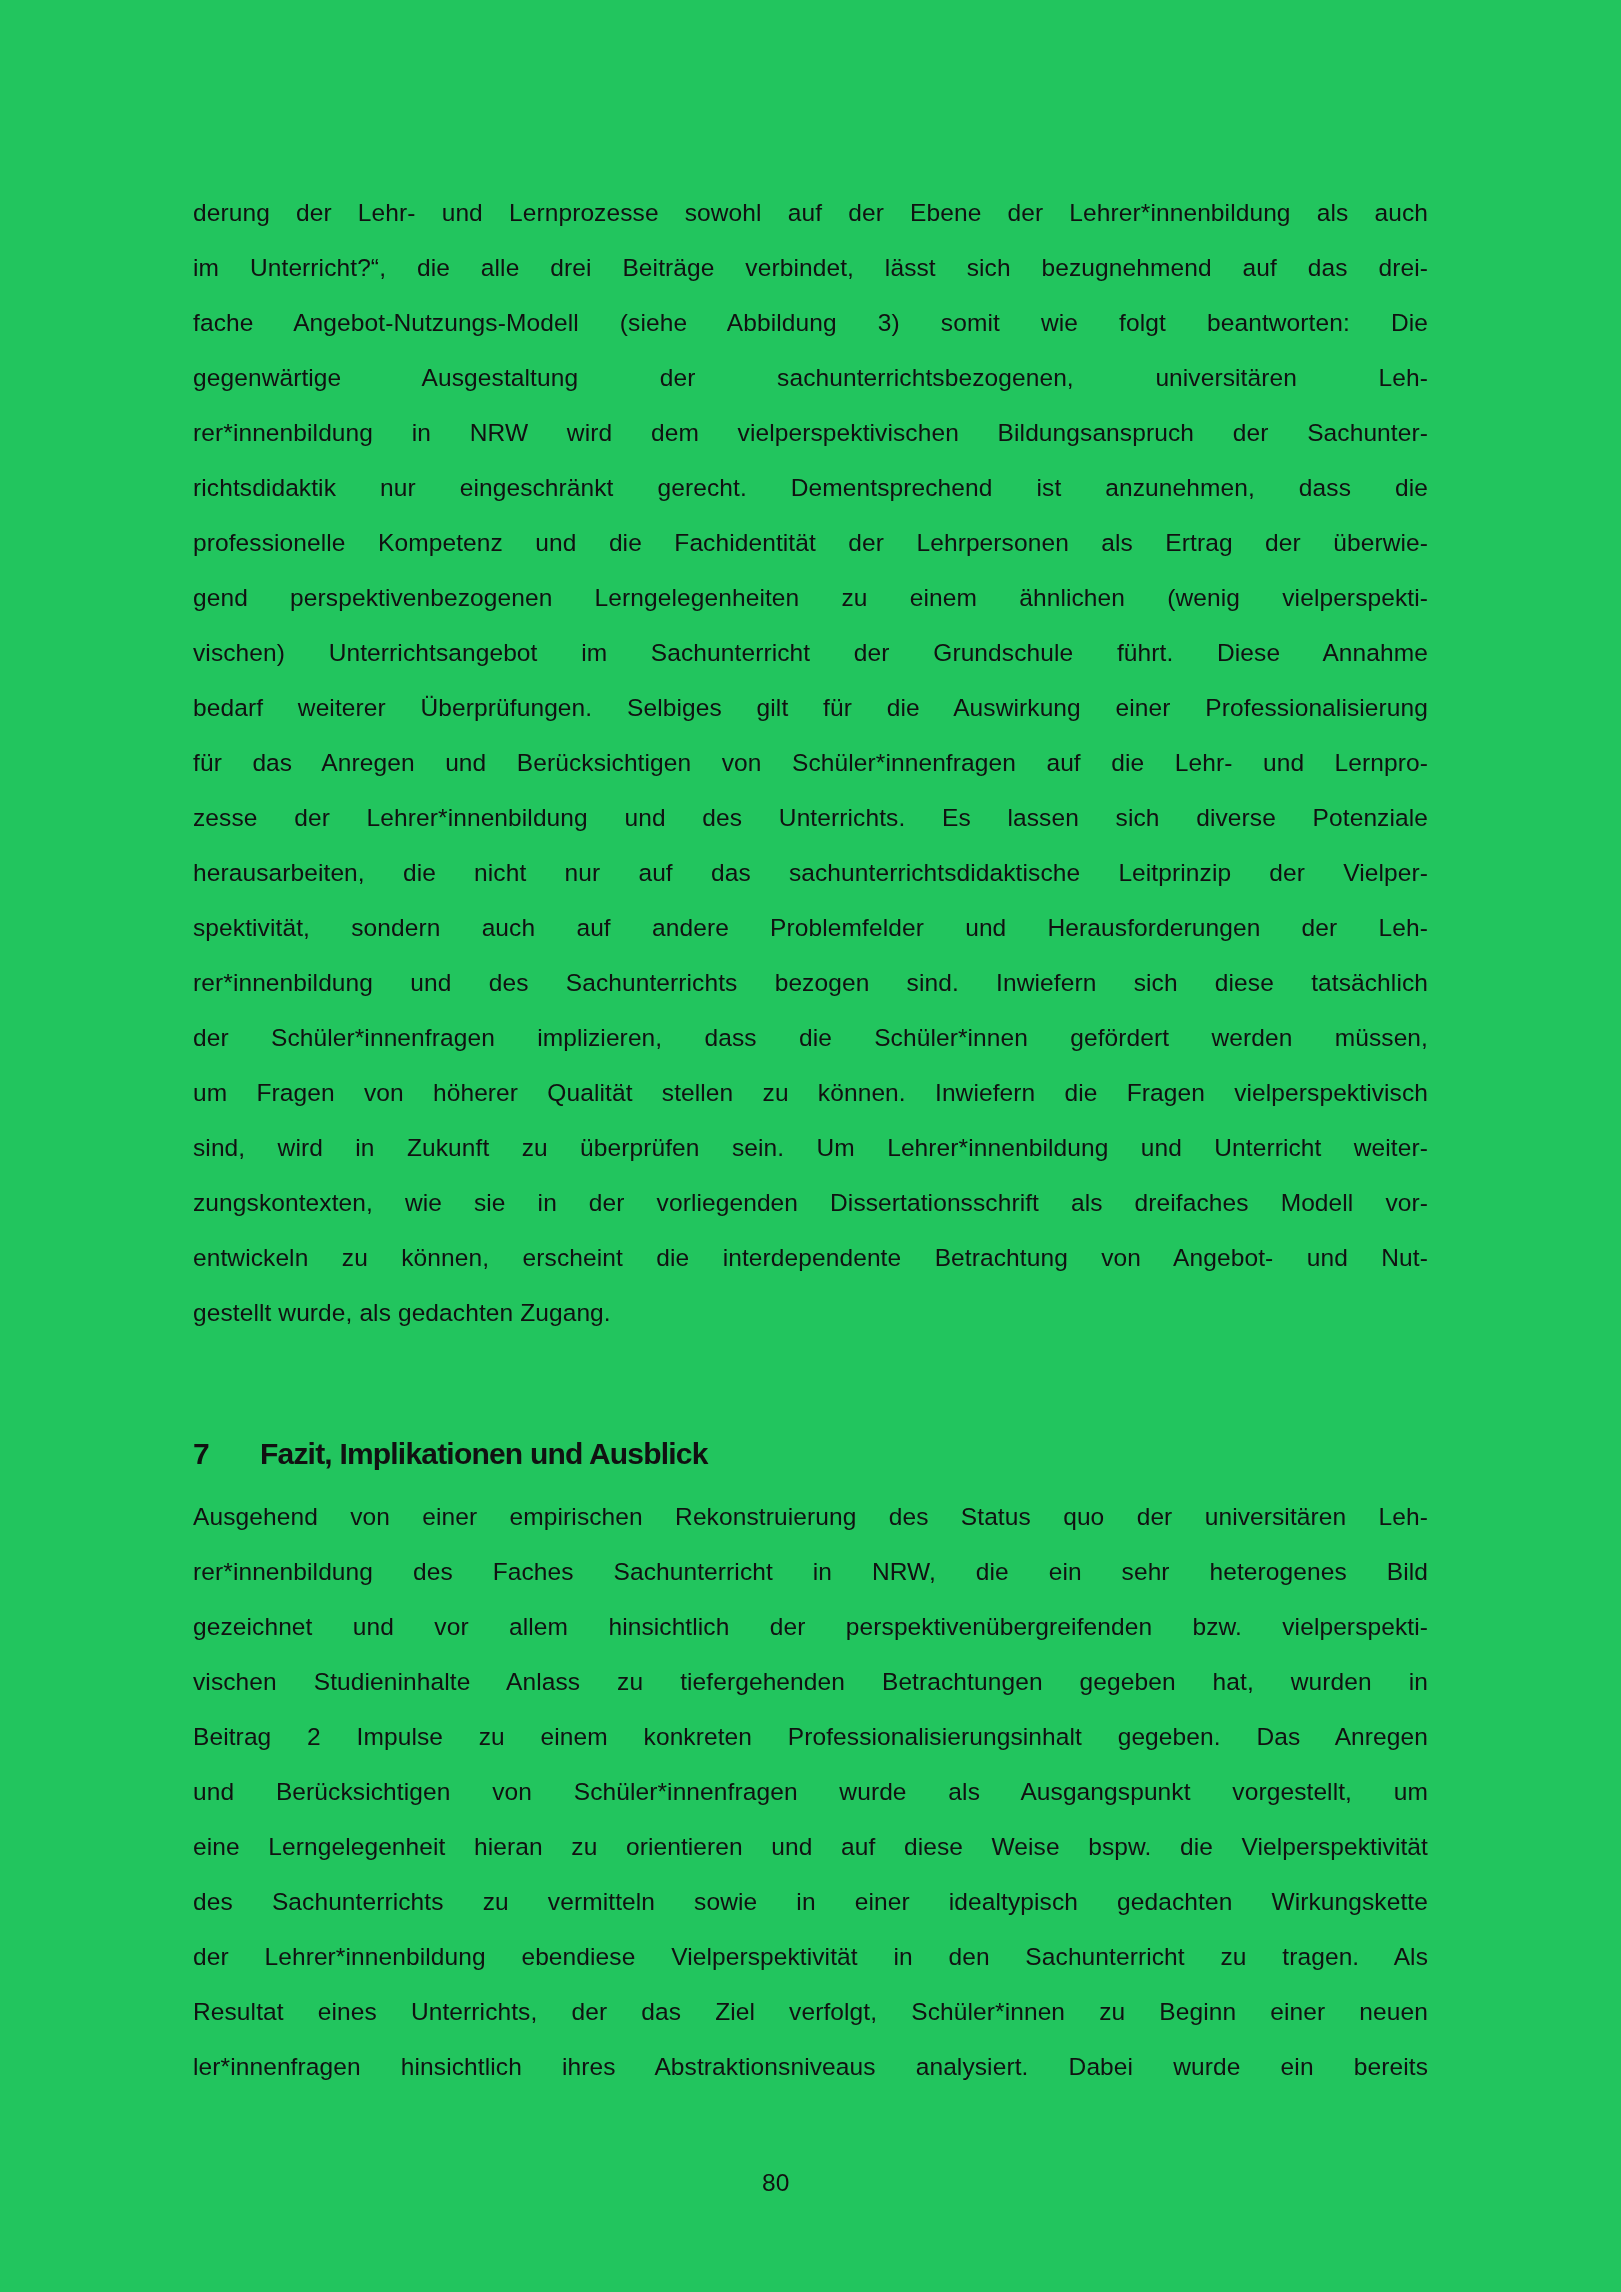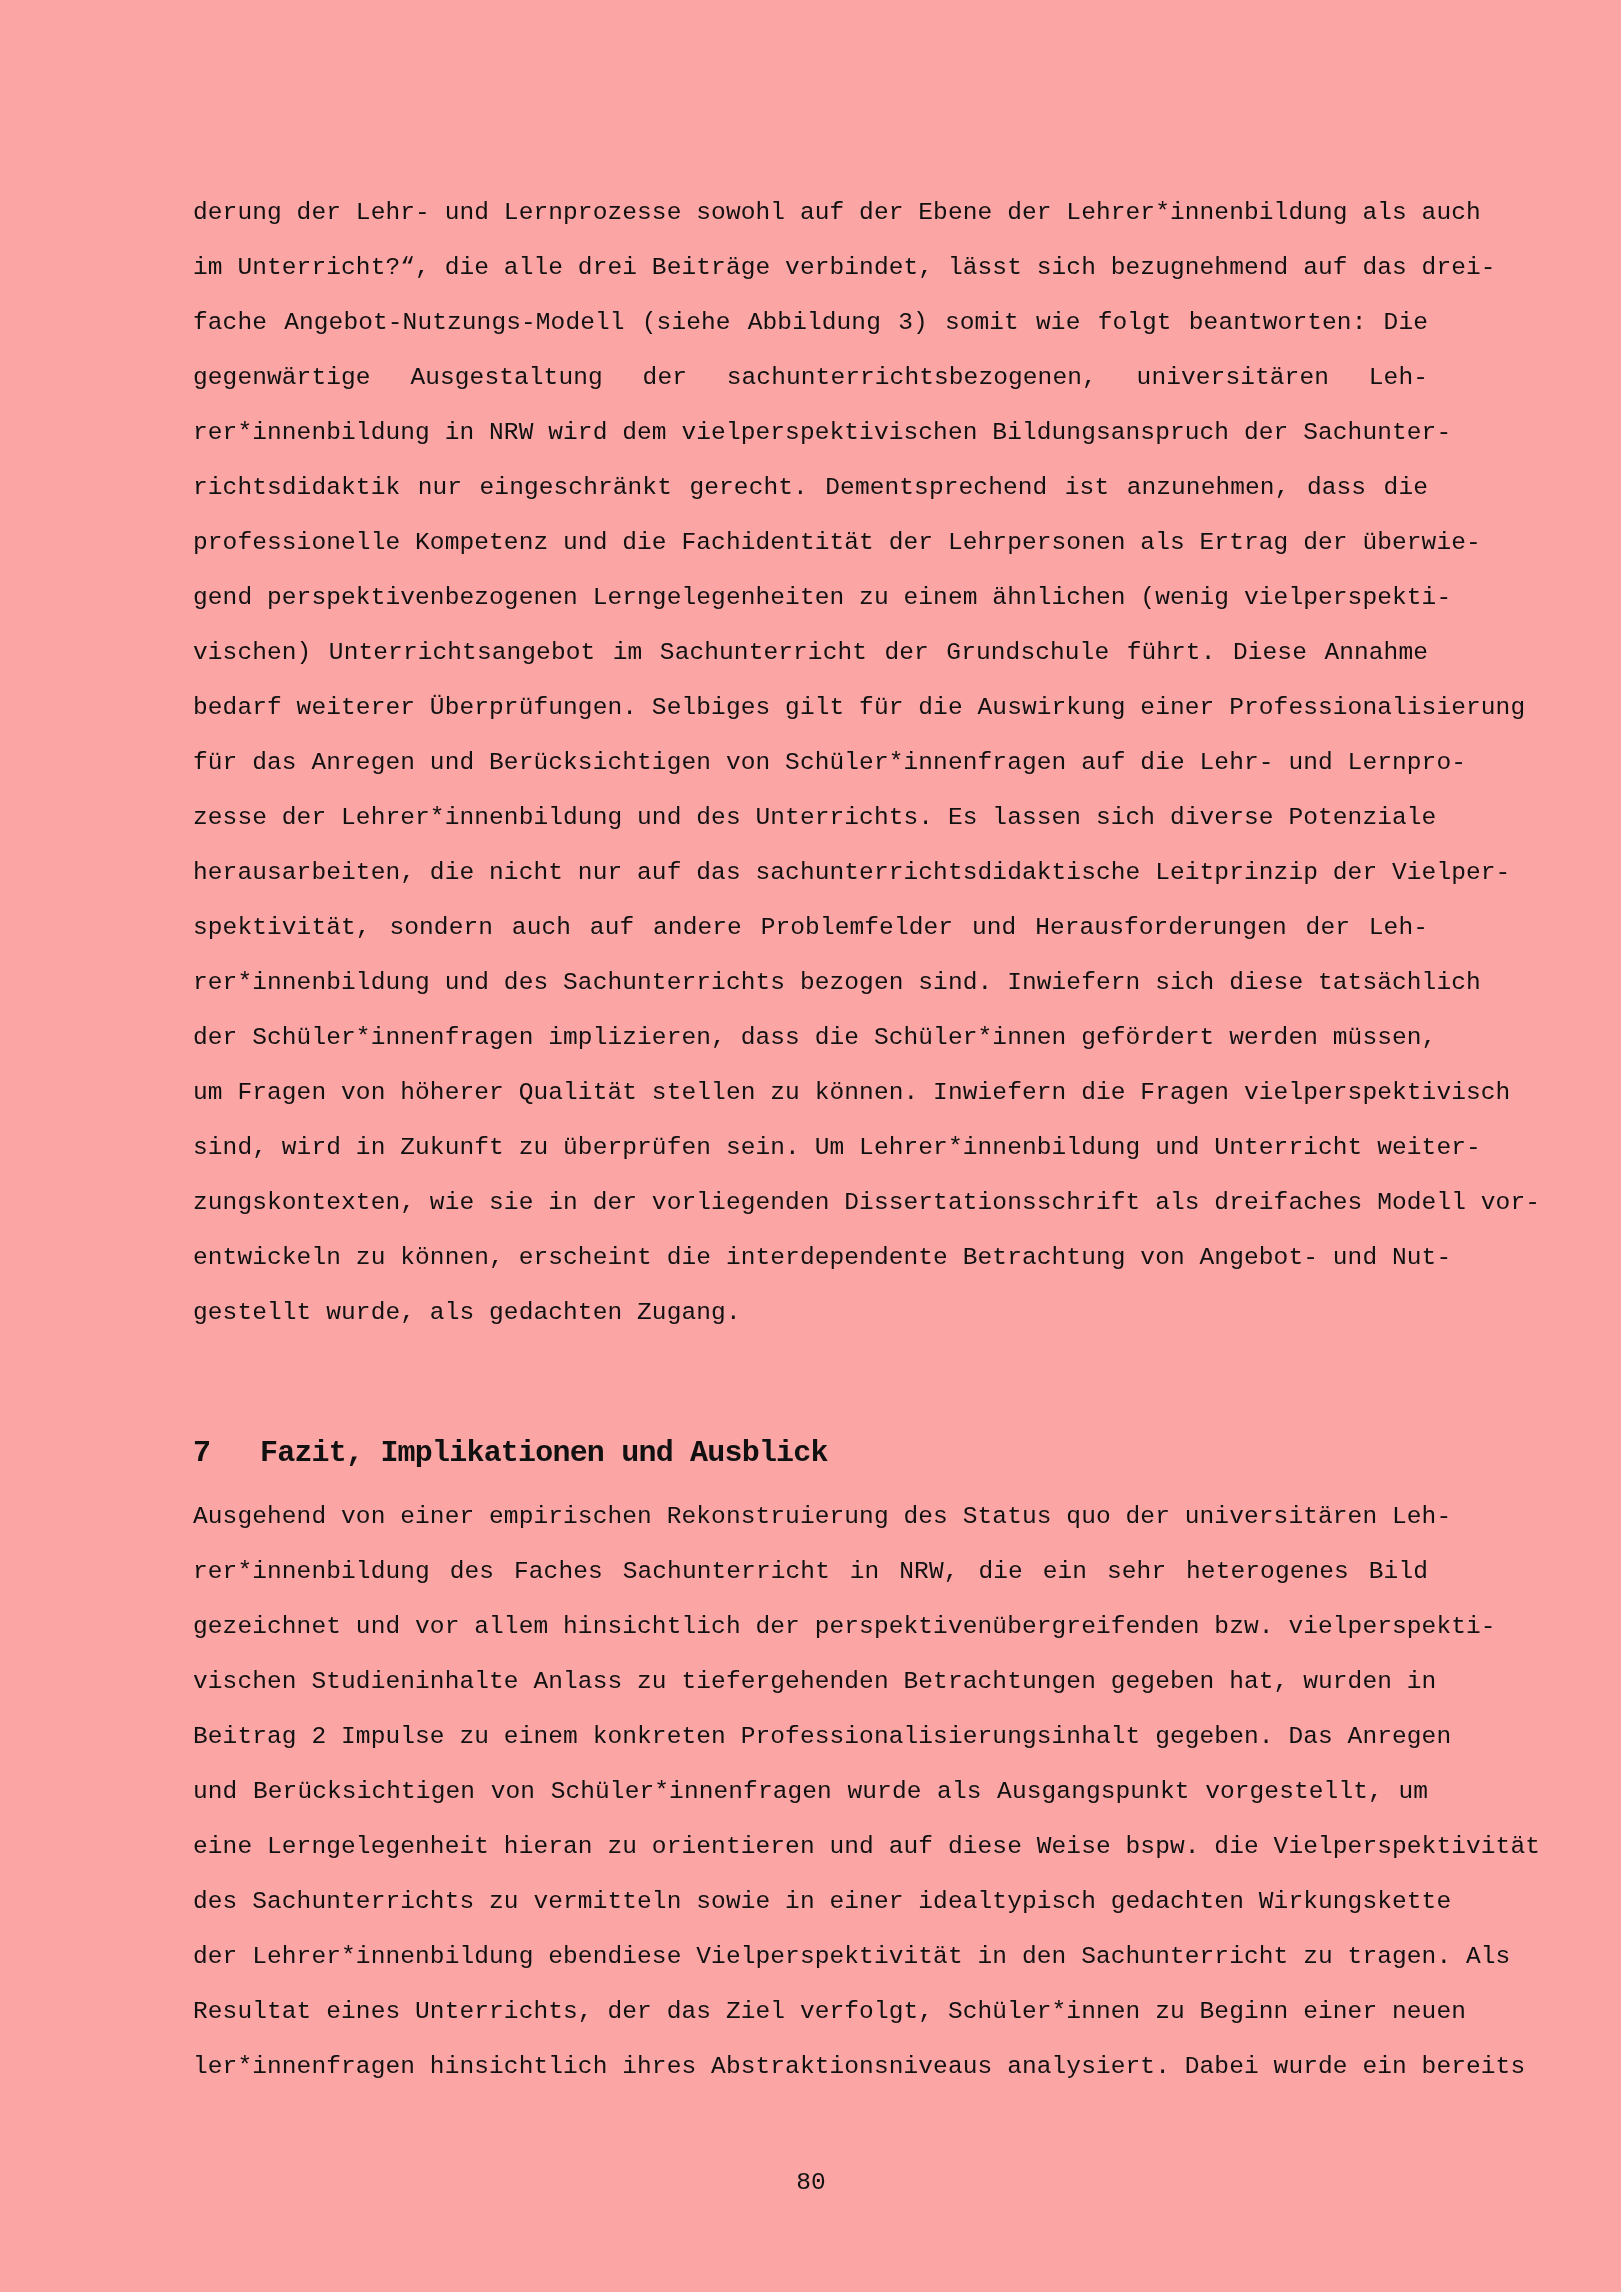--- a/index.html
+++ b/index.html
@@ -14,22 +14,21 @@
     overflow: hidden;
     font-family: "Liberation Sans", "DejaVu Sans", sans-serif;
     color: #111111;
   }
   .page {
     position: absolute;
     left: 0;
     top: 0;
     width: 1621px;
     height: 2293px;
-    background: #fca5a5;
-    font-family: Liberation Mono, monospace;
+    background: #22c55e;
   }
   .text-block {
     position: absolute;
     left: 193px;
     width: 1235px;
   }
   .line {
     display: block;
     height: 55px;
     line-height: 55px;
@@ -61,21 +60,21 @@
   }
   .heading .num {
     display: inline-block;
     width: 67px;
   }
   .page-number {
     position: absolute;
     left: 762px;
     width: 98px;
     top: 2166px;
-    text-align: center;
+    text-align: left;
     font-size: 24.5px;
     line-height: 33px;
   }
 </style>
 </head>
 <body>
 
 <div class="page">
 
   <div class="text-block para-1">

